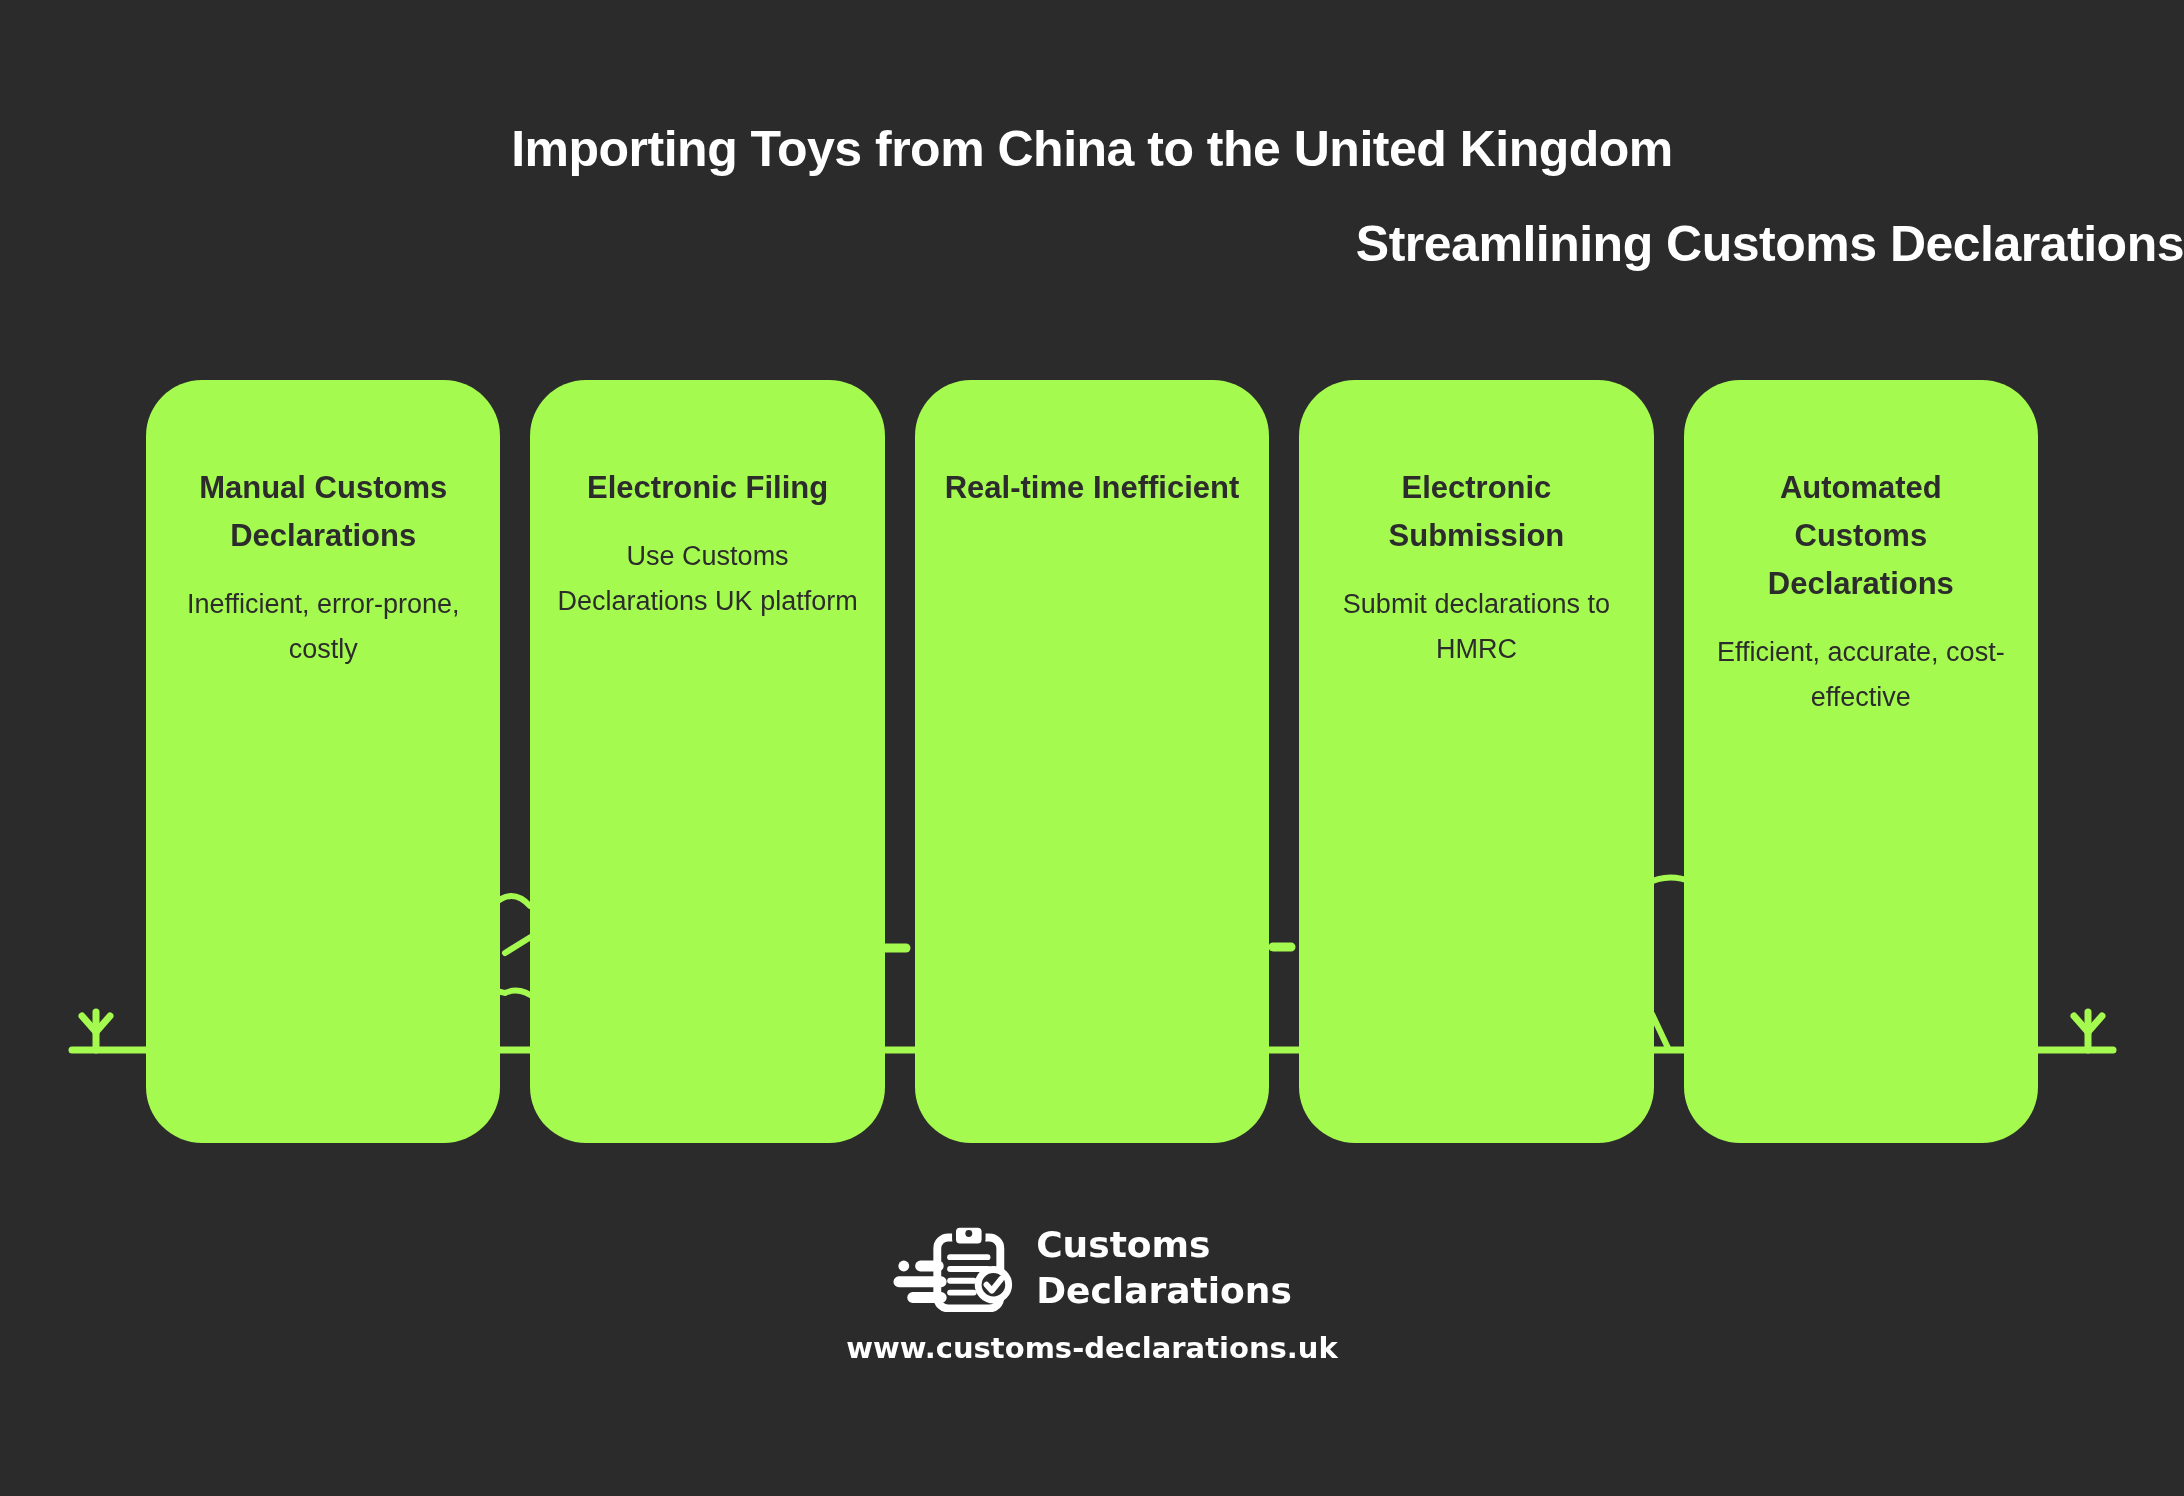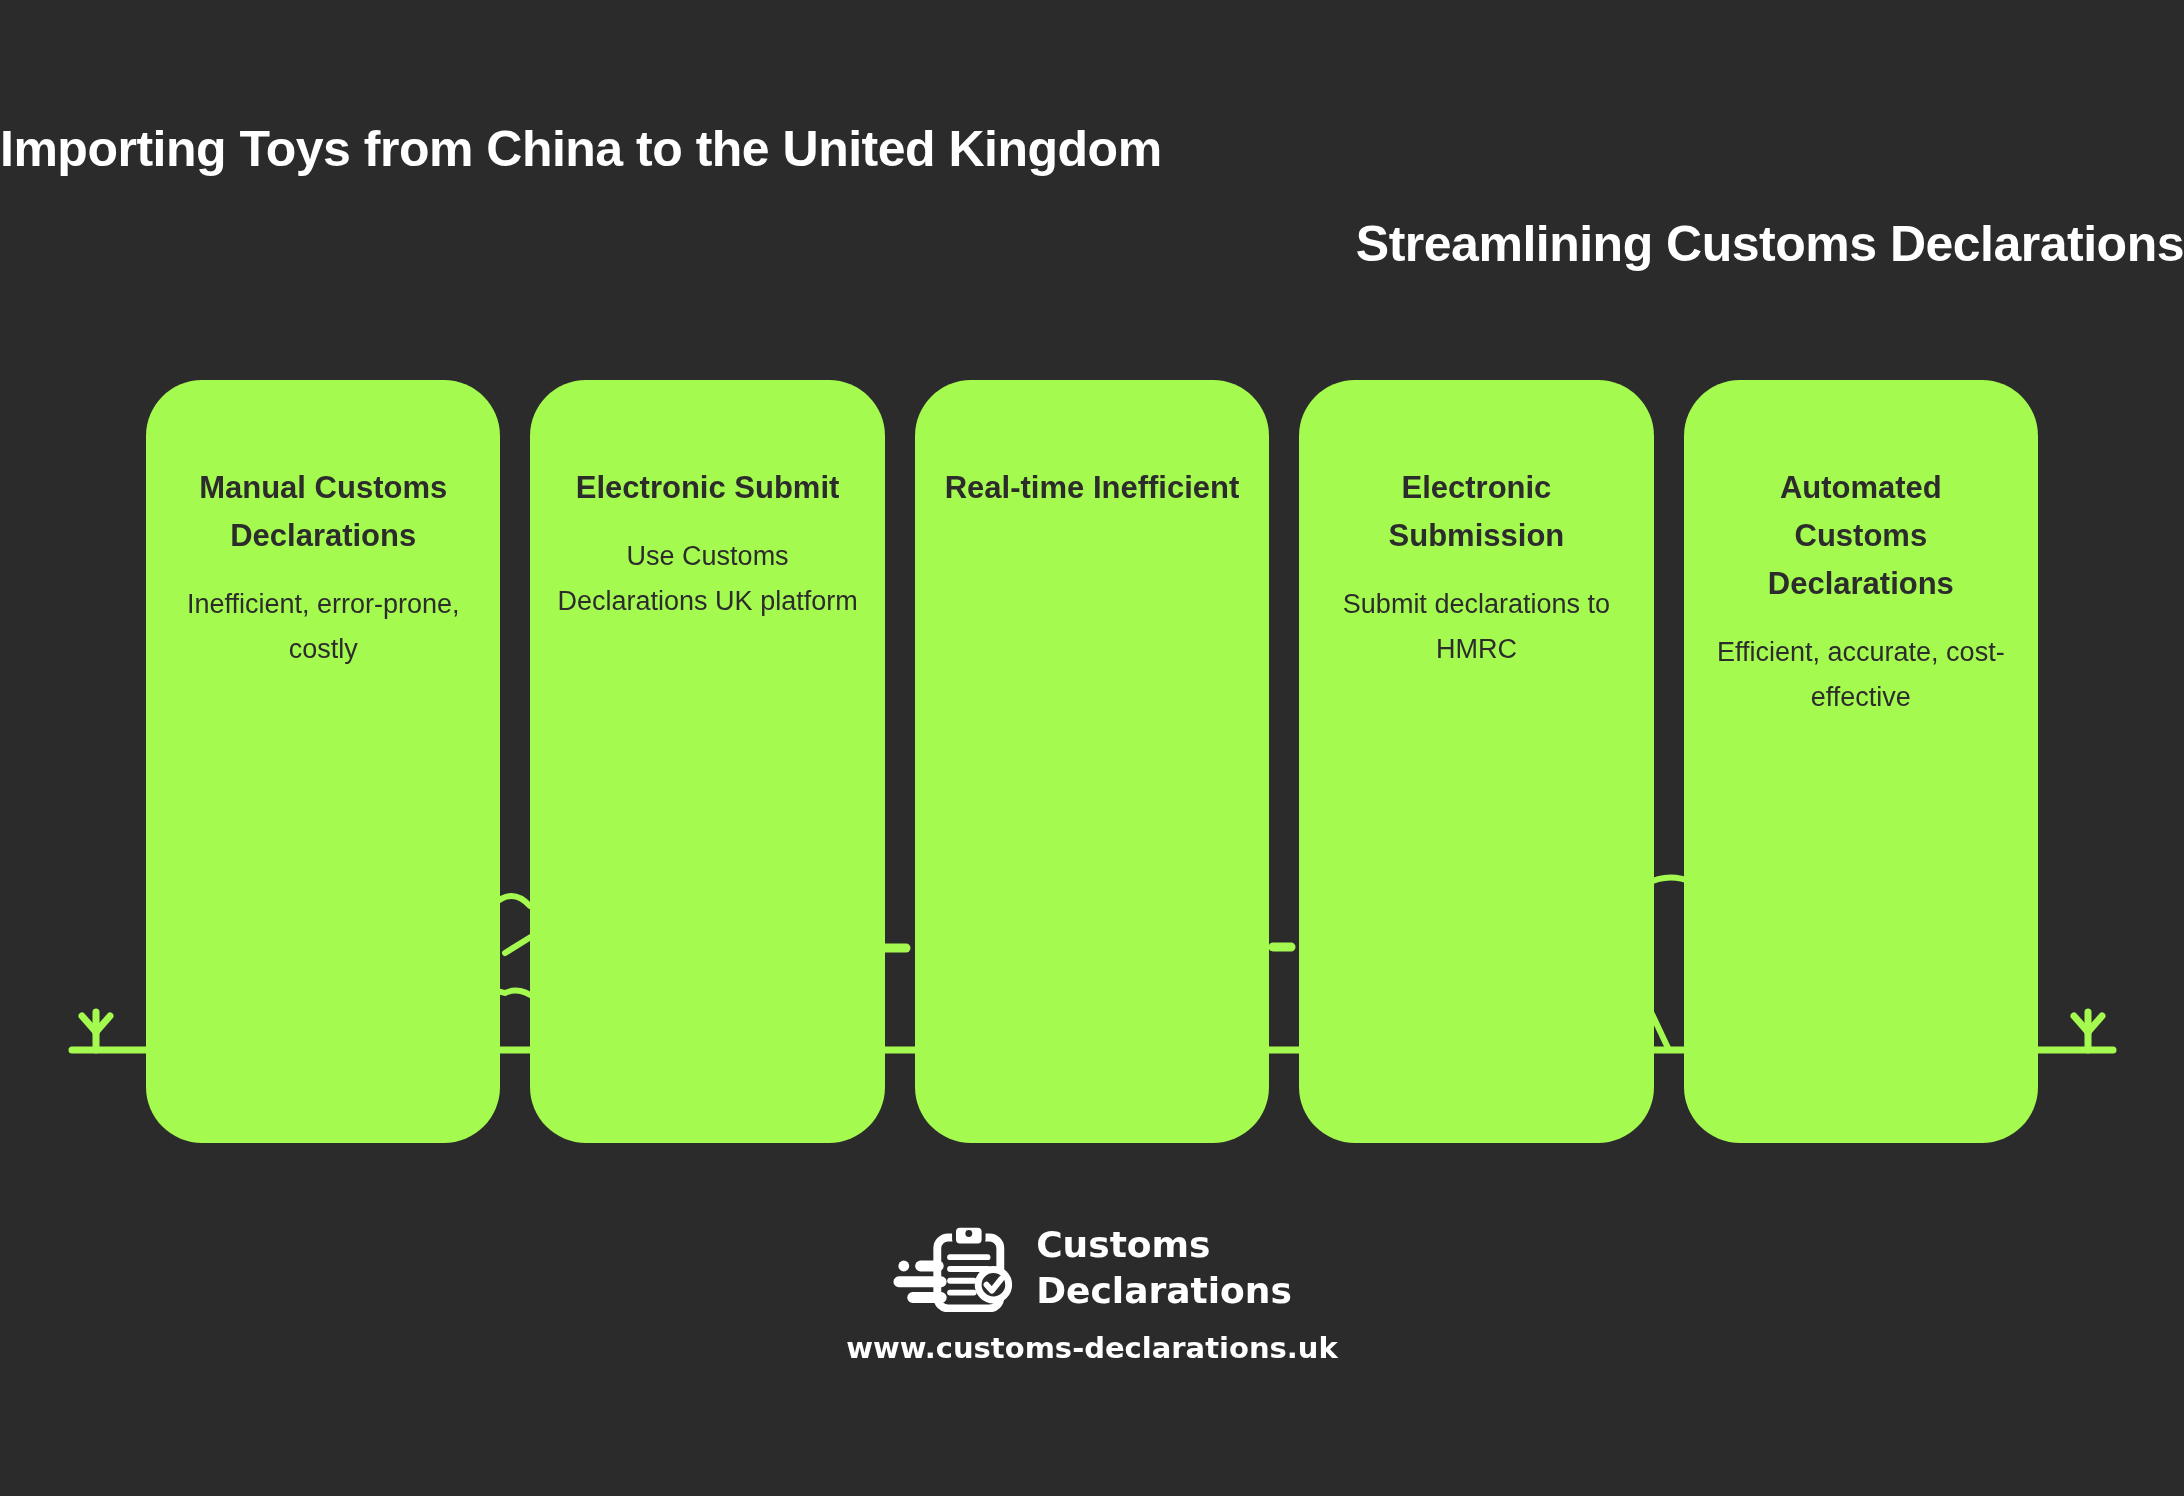--- a/index.html
+++ b/index.html
@@ -13,21 +13,21 @@
   .stage{
     position:relative;
     width:2184px;height:1496px;
     background:var(--background);
     overflow:hidden;
     font-family:"Liberation Sans", sans-serif;
   }
   
   .main-title{
     position:absolute;top:120px;left:0;width:100%;
-    text-align:left;
+    text-align:center;
     font-size:50px;line-height:58px;font-weight:700;
     color:var(--heading-text);
     letter-spacing:-0.5px;
   }
   .sub-title{
     position:absolute;top:215px;left:0;width:100%;
     text-align:right;
     font-size:50px;line-height:58px;font-weight:700;
     color:var(--heading-text);
     letter-spacing:-0.5px;
@@ -119,21 +119,21 @@
 
   <h1 class="main-title">Importing Toys from China to the United Kingdom</h1>
   <h2 class="sub-title">Streamlining Customs Declarations</h2>
 
   <div class="cards-row">
     <div class="step-card">
       <h3>Manual Customs Declarations</h3>
       <p>Inefficient, error-prone, costly</p>
     </div>
     <div class="step-card">
-      <h3>Electronic Submit</h3>
+      <h3>Electronic Filing</h3>
       <p>Use Customs Declarations UK platform</p>
     </div>
     <div class="step-card">
       <h3>Real-time Inefficient</h3>
     </div>
     <div class="step-card">
       <h3>Electronic Submission</h3>
       <p>Submit declarations to HMRC</p>
     </div>
     <div class="step-card">

